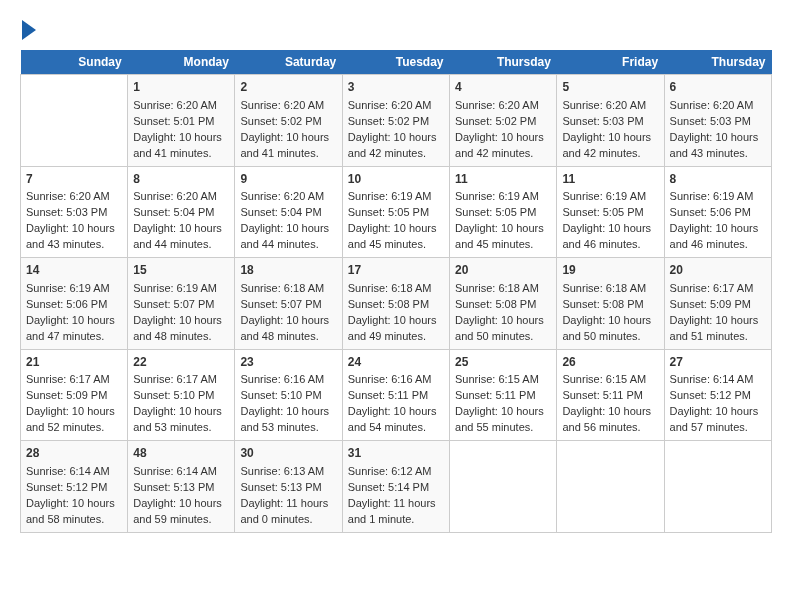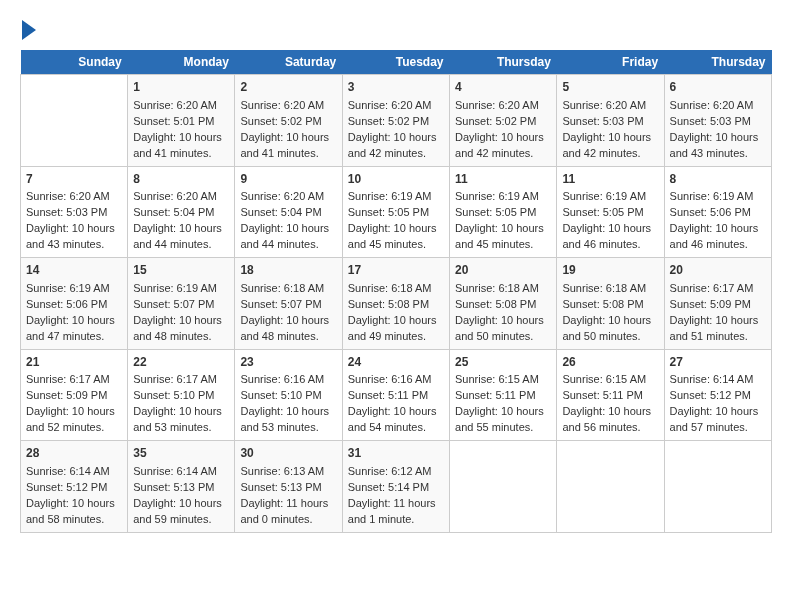--- a/index.html
+++ b/index.html
@@ -240,21 +240,21 @@
           <span class="day-number">27</span>
           <div class="day-info">Sunrise: 6:14 AM<br>Sunset: 5:12 PM<br>Daylight: 10 hours and 57 minutes.</div>
         </td>
       </tr>
       <tr>
         <td>
           <span class="day-number">28</span>
           <div class="day-info">Sunrise: 6:14 AM<br>Sunset: 5:12 PM<br>Daylight: 10 hours and 58 minutes.</div>
         </td>
         <td>
-          <span class="day-number">35</span>
+          <span class="day-number">48</span>
           <div class="day-info">Sunrise: 6:14 AM<br>Sunset: 5:13 PM<br>Daylight: 10 hours and 59 minutes.</div>
         </td>
         <td>
           <span class="day-number">30</span>
           <div class="day-info">Sunrise: 6:13 AM<br>Sunset: 5:13 PM<br>Daylight: 11 hours and 0 minutes.</div>
         </td>
         <td>
           <span class="day-number">31</span>
           <div class="day-info">Sunrise: 6:12 AM<br>Sunset: 5:14 PM<br>Daylight: 11 hours and 1 minute.</div>
         </td>

